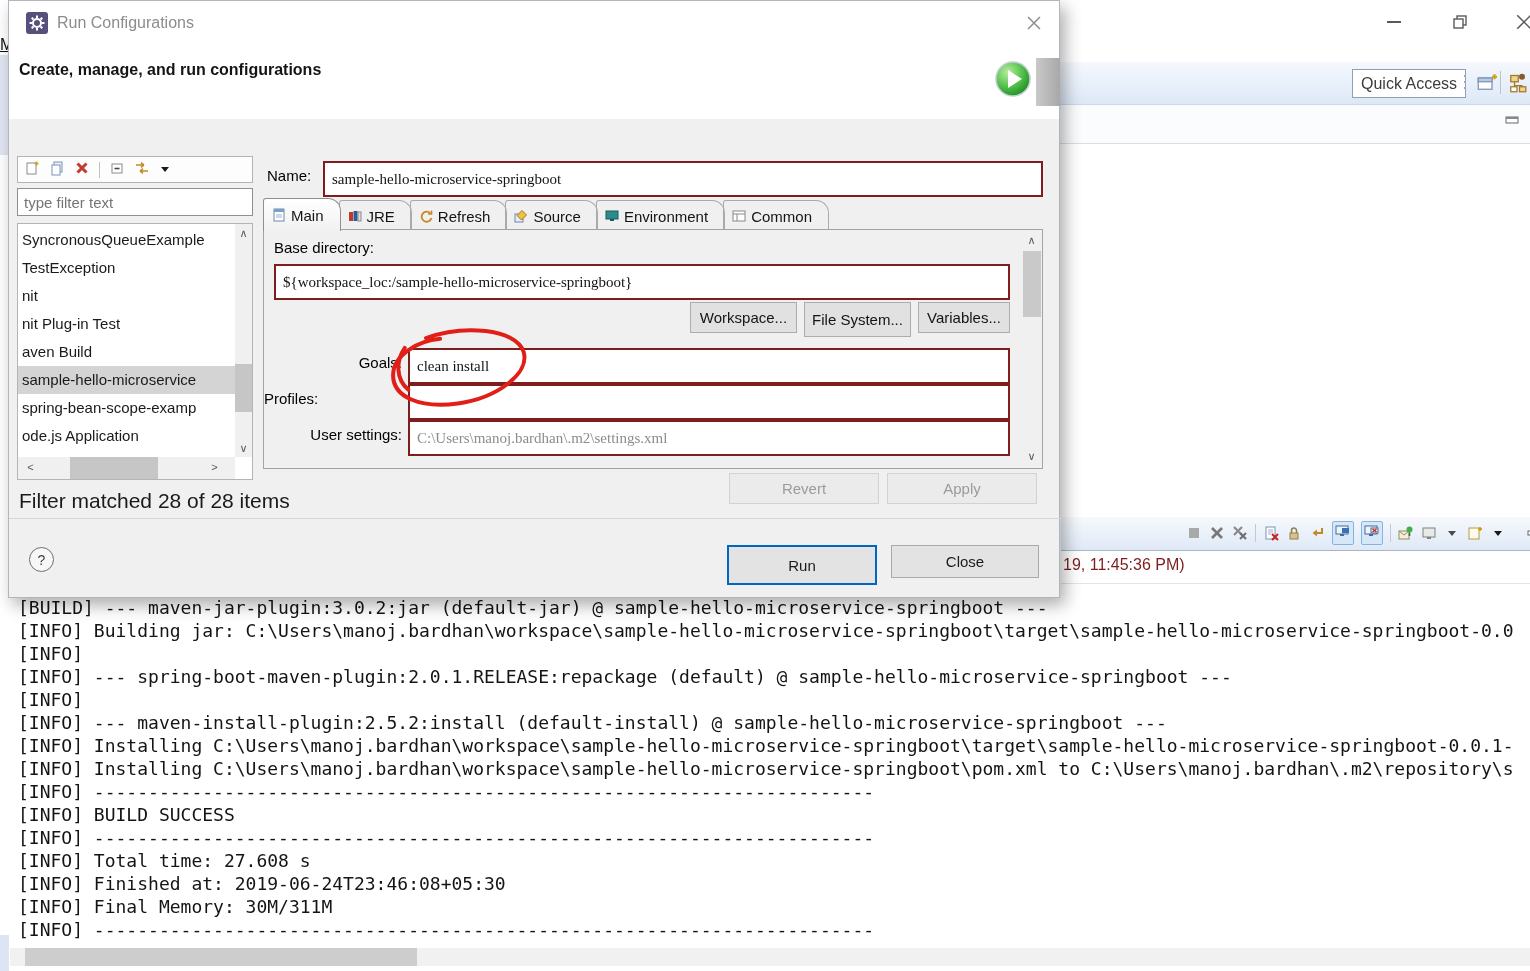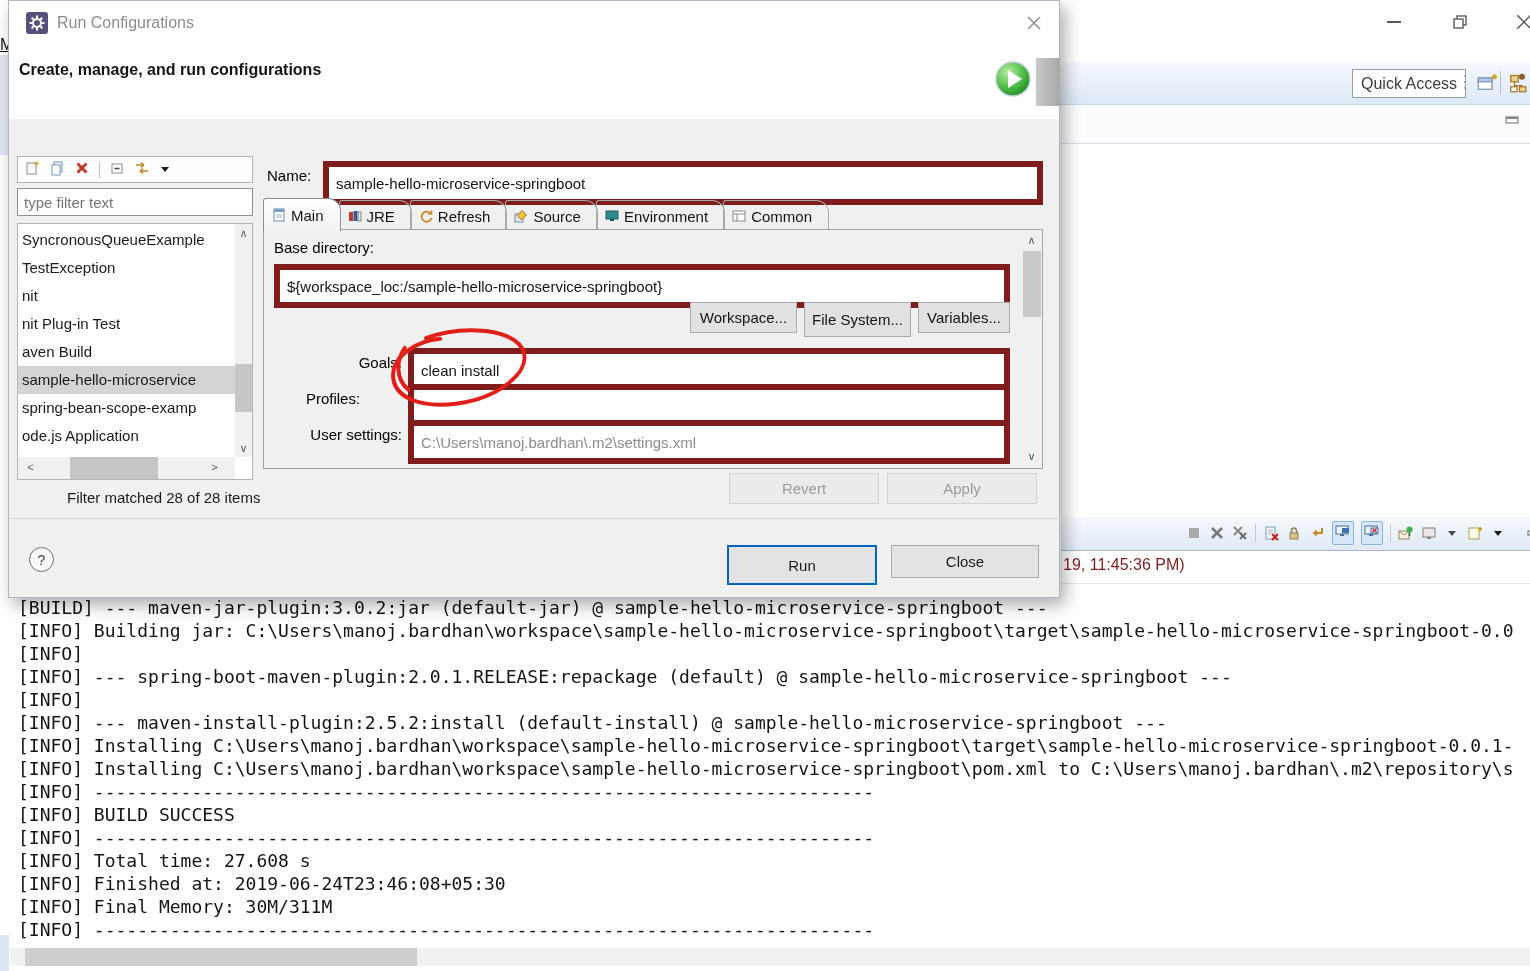--- a/index.html
+++ b/index.html
@@ -54,25 +54,25 @@
   .cfg-list{left:8px;top:222px;width:236px;height:257px;background:#fff;border:1px solid #b4b4b4;
             box-sizing:border-box;overflow:hidden;}
   .cfg-rows{position:absolute;left:0;top:2px;width:217px;}
   .cfg-row{height:28px;line-height:28px;font-size:15px;padding-left:4px;white-space:nowrap;overflow:hidden;}
   .cfg-row.sel{background:#d4d4d4;}
   .list-vscroll{position:absolute;right:0;top:0;width:17px;height:233px;background:#f0f0f0;}
   .list-vthumb{position:absolute;left:0;top:140px;width:17px;height:48px;background:#c6c6c6;}
   .sbarrow{position:absolute;color:#5a5a5a;font-size:11px;width:17px;text-align:center;}
   .list-hscroll{position:absolute;left:0;top:233px;width:217px;height:22px;background:#f0f0f0;}
   .list-hthumb{position:absolute;left:52px;top:0;width:88px;height:22px;background:#c6c6c6;}
-  .filter-status{left:10px;top:488px;font-size:15px;margin-left:48px;}
+  .filter-status{left:10px;top:488px;font-size:21px;}
   
   .lbl{font-size:15px;color:#000000;}
-  .txt-input{box-sizing:border-box;border:6px solid #7f1d1d;background:#fff;
-             font-family:Liberation Sans, sans-serif;font-size:15px;color:#141414;padding:16px 7px;}
+  .txt-input{box-sizing:border-box;border:2px solid #7f1d1d;background:#fff;
+             font-family:Liberation Serif, serif;font-size:15px;color:#141414;padding:16px 7px;}
   .tabs{left:254px;top:197px;display:flex;align-items:flex-end;}
   .tab{height:30px;display:flex;align-items:center;gap:5px;padding:0 16px 0 8px;font-size:15px;
        border:1px solid #aaaaaa;border-bottom:none;border-radius:3px 13px 0 0;margin-right:-2px;color:#141414;}
   .tab.active{height:32px;background:linear-gradient(#ffffff,#f1f1f1);border-color:#8f8f8f;position:relative;z-index:3;}
   .tabbox{left:254px;top:228px;width:780px;height:240px;border:1px solid #a3a3a3;background:#f0f0f0;box-sizing:border-box;}
   .rbtn{background:#e1e1e1;border:1px solid #adadad;font-size:15px;color:#141414;
         display:flex;align-items:center;justify-content:center;box-sizing:border-box;}
   .disabled-btn{background:#ebebeb;border:1px solid #d2d2d2;color:#9b9b9b;}
   .form-vscroll{position:absolute;right:1px;top:1px;width:18px;height:236px;background:#f0f0f0;}
   .form-vthumb{position:absolute;left:0;top:20px;width:18px;height:66px;background:#c9c9c9;}
@@ -364,21 +364,21 @@
 
     <div class="abs tabbox">
       <div class="abs lbl" style="left:10px;top:9px;">Base directory:</div>
       <input class="abs txt-input" style="left: 10px; top: 34px; width: 736px; height: 29px;" value="${workspace_loc:/sample-hello-microservice-springboot}">
       <div class="abs rbtn" style="left:426px;top:72px;width:107px;height:31px;">Workspace...</div>
       <div class="abs rbtn" style="left:540px;top:72px;width:107px;height:35px;">File System...</div>
       <div class="abs rbtn" style="left:654px;top:72px;width:92px;height:31px;">Variables...</div>
 
       <div class="abs lbl" style="left:0;top:124px;width:138px;text-align:right;">Goals:</div>
       <input class="abs txt-input" style="left: 144px; top: 118px; width: 602px; height: 30px;" value="clean install">
-      <div class="abs lbl" style="left:0;top:160px;width:138px;text-align:center;">Profiles:</div>
+      <div class="abs lbl" style="left:0;top:160px;width:138px;text-align:left;">Profiles:</div>
       <input class="abs txt-input" style="left: 144px; top: 154px; width: 602px; height: 30px;" value="">
       <div class="abs lbl" style="left:0;top:196px;width:138px;text-align:right;">User settings:</div>
       <input class="abs txt-input" style="left: 144px; top: 190px; width: 602px; height: 30px; color: rgb(140, 140, 140);" value="C:\Users\manoj.bardhan\.m2\settings.xml">
 
       <div class="form-vscroll">
         <span class="sbarrow" style="top:3px;left:0;">∧</span>
         <div class="form-vthumb"></div>
         <span class="sbarrow" style="top:219px;left:0;">∨</span>
       </div>
     </div>

